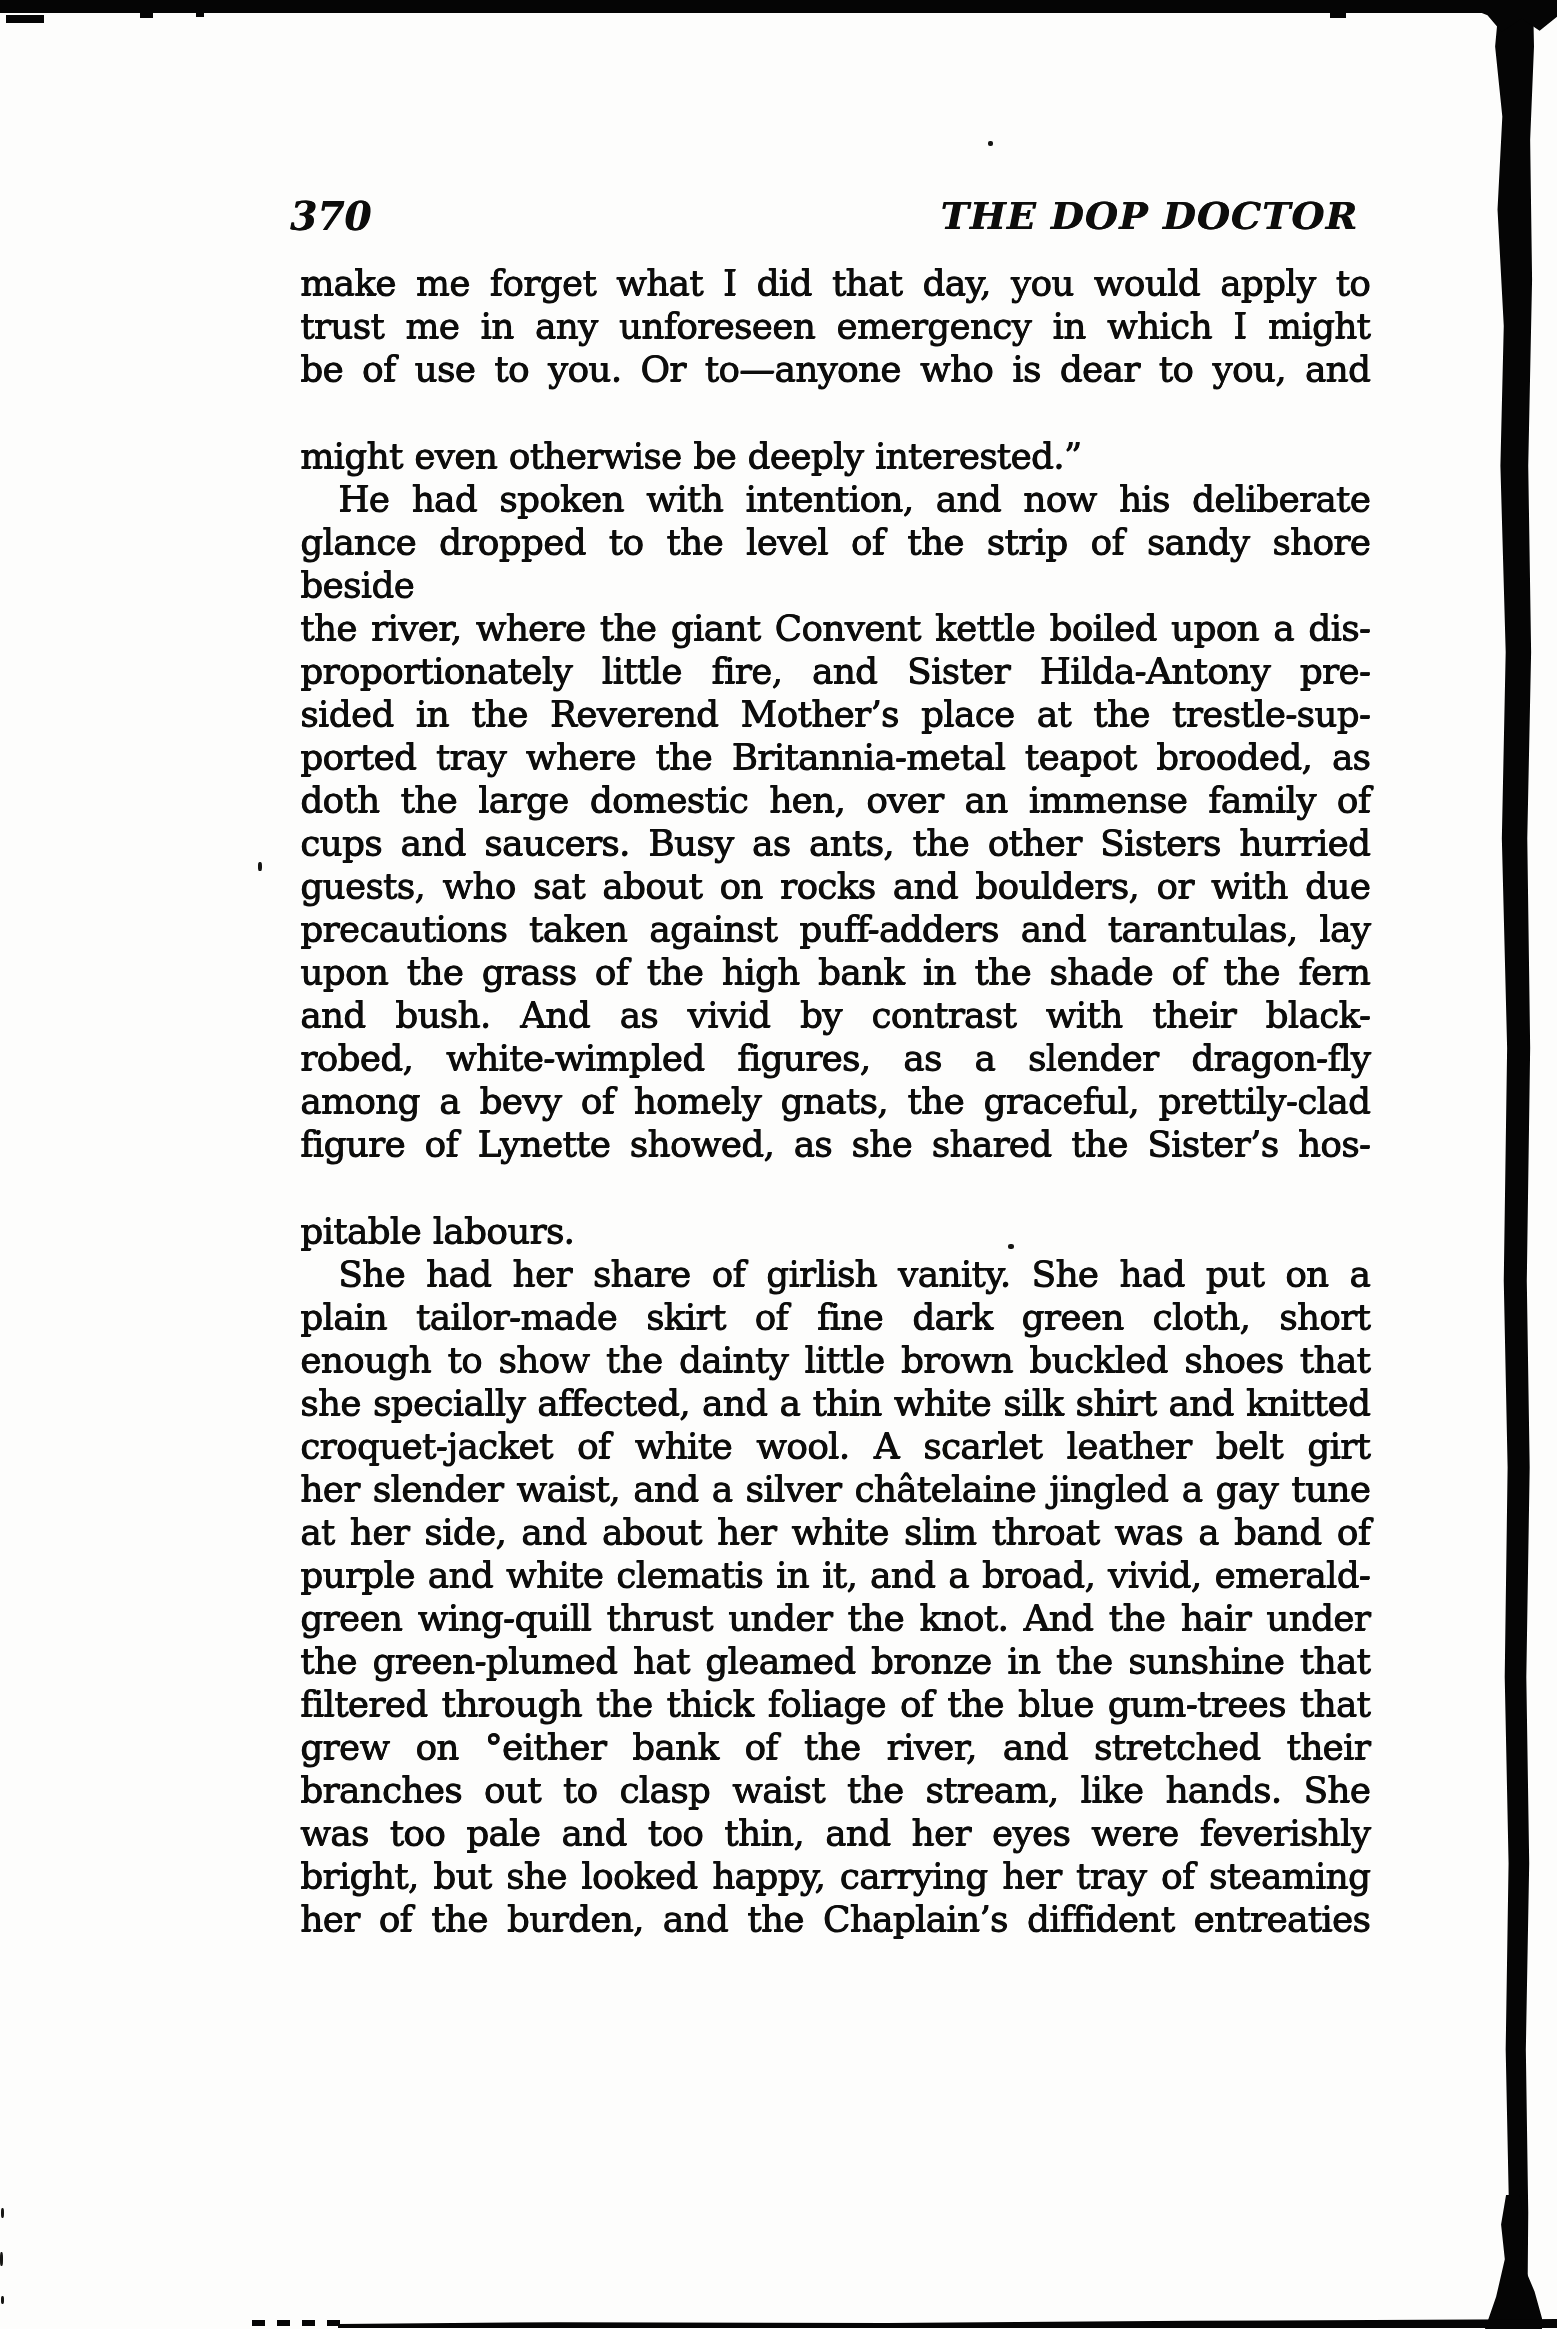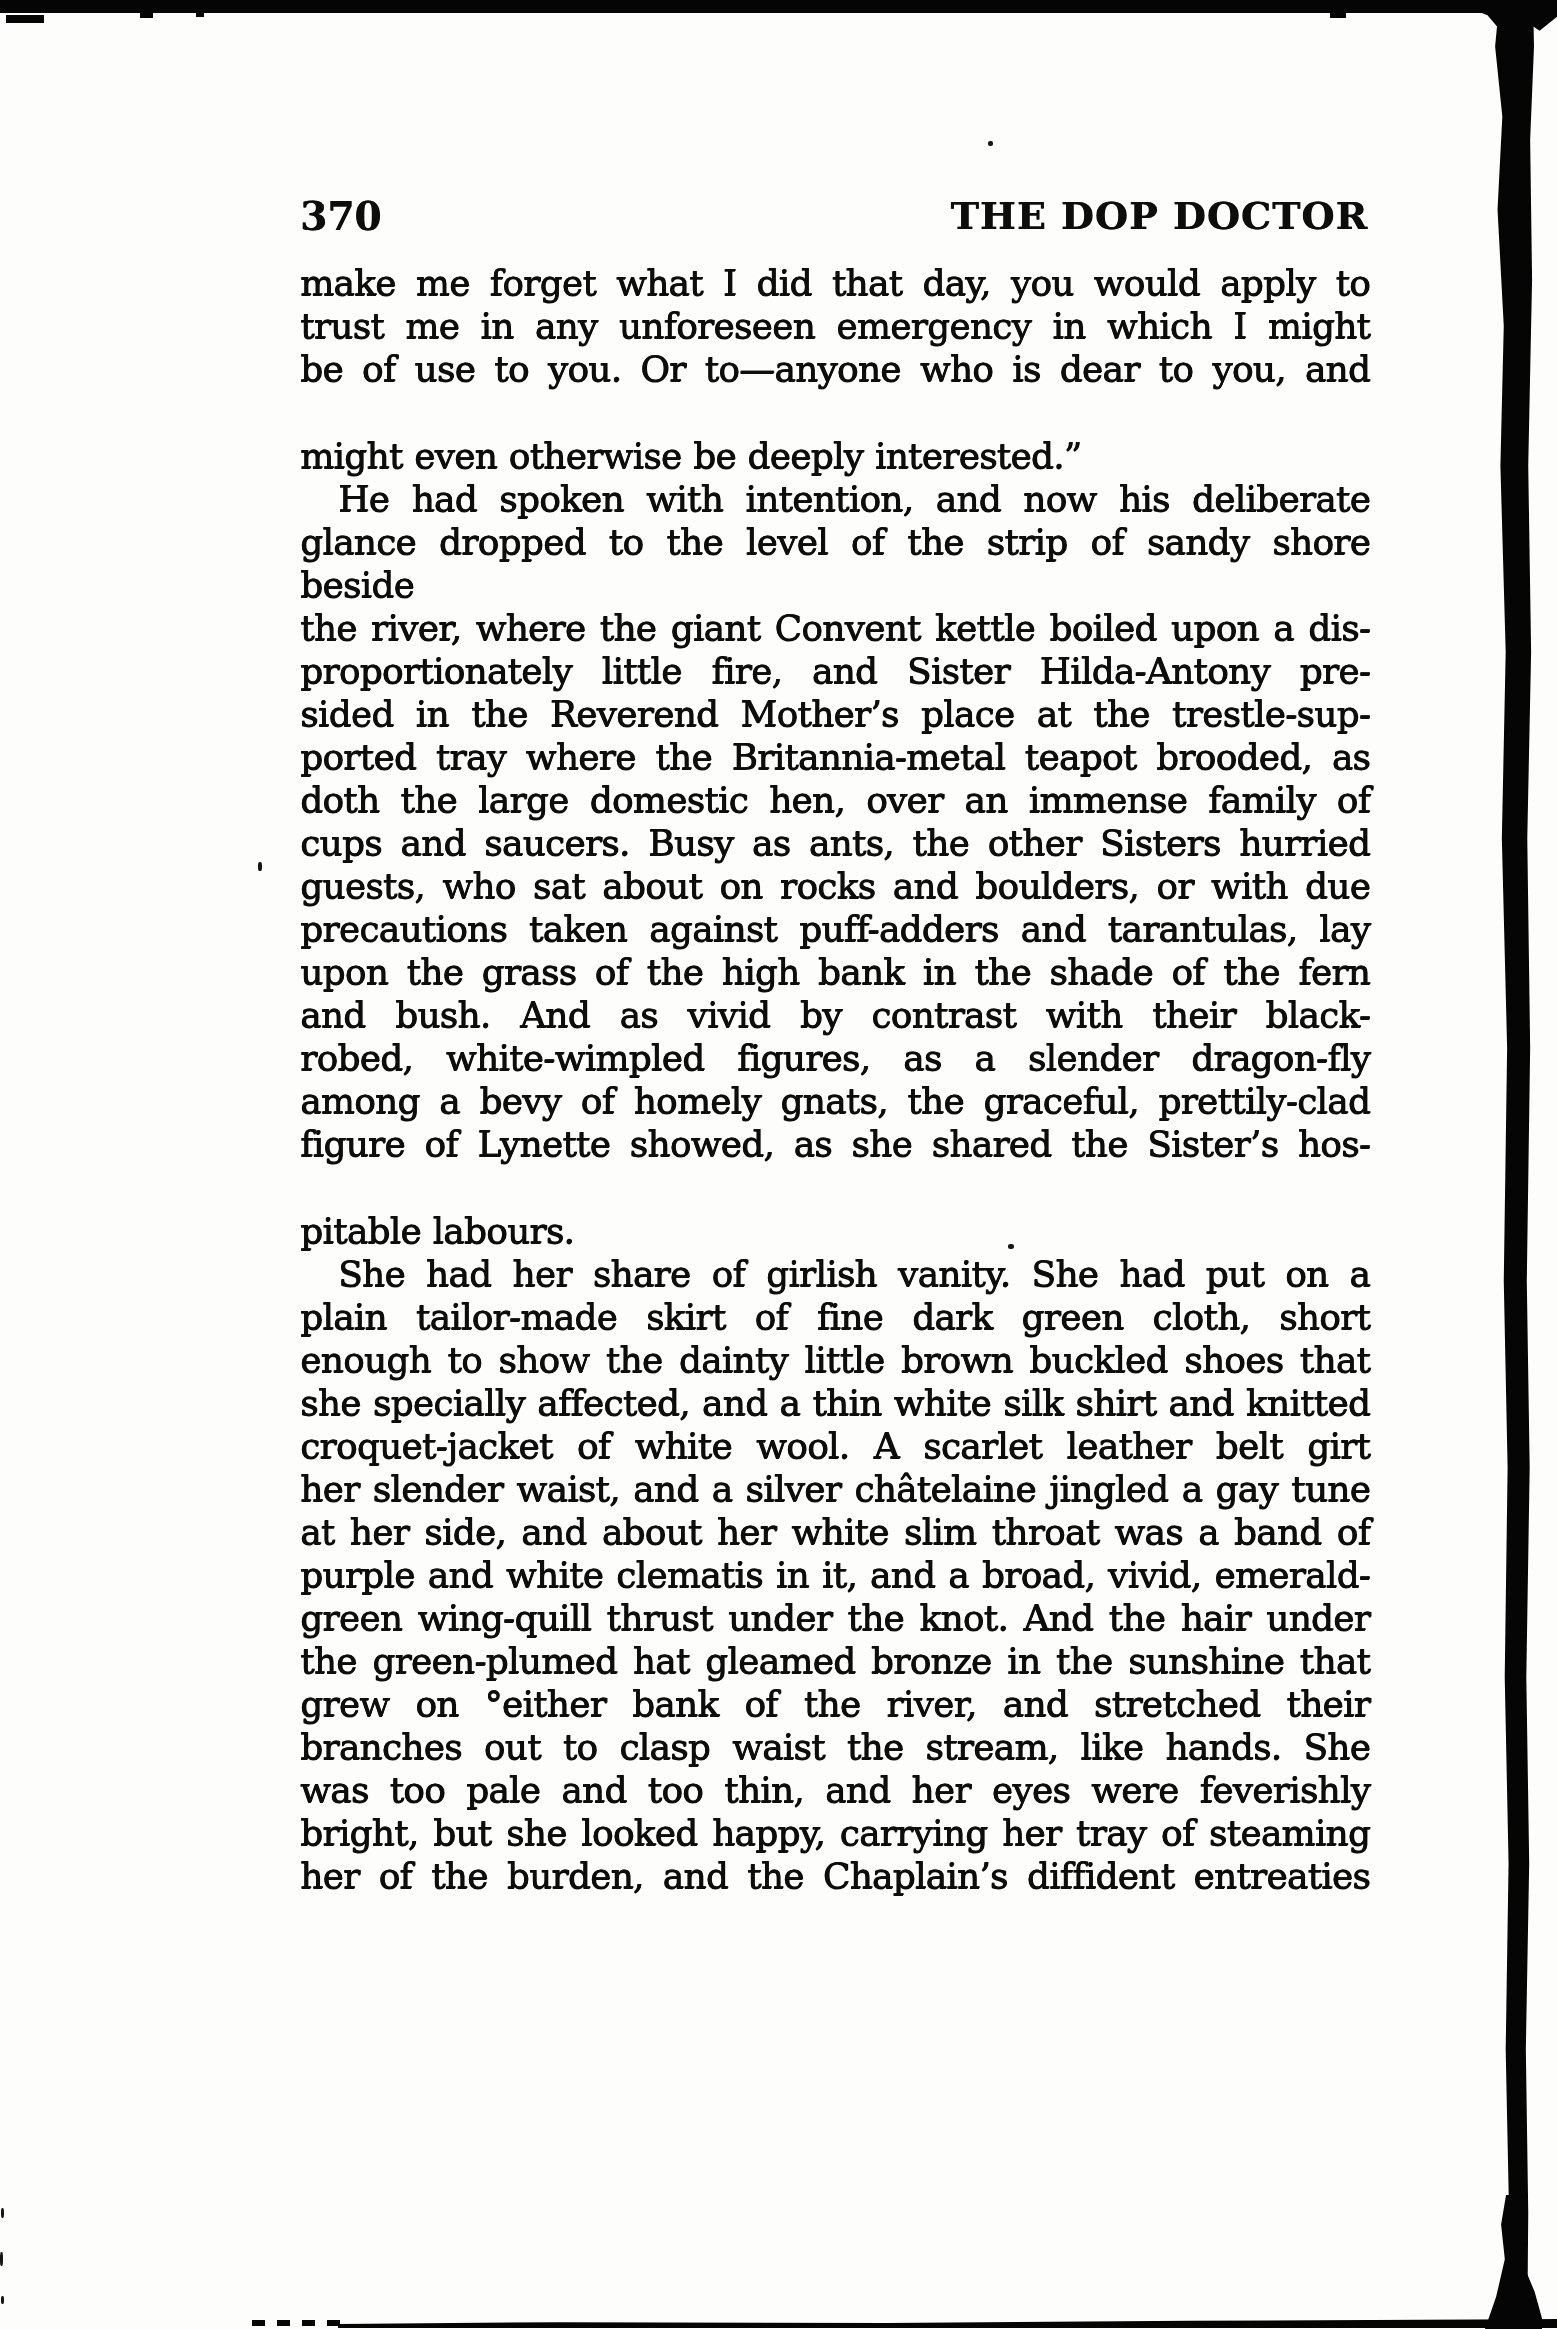--- a/index.html
+++ b/index.html
@@ -44,24 +44,25 @@
     clip-path:polygon(0 55%, 18% 35%, 45% 45%, 70% 20%, 100% 0, 100% 100%, 0 100%);
   }
   .scan-dashes-bottom {
     position:absolute; left:252px; bottom:3px; width:100px; height:6px;
     background:repeating-linear-gradient(90deg,#050505 0 13px,transparent 13px 25px);
   }
   .speck { position:absolute; background:#151513; border-radius:40%; }
 
   
   .page-header {
-    position:absolute; left:298px; top:192px; width:1070px; height:48px;
+    position:absolute; left:288px; top:192px; width:1070px; height:48px;
     line-height:48px;
     font-weight:700;
     text-shadow:0.5px 0 0 currentColor;
+    font-style:italic;
   }
   .page-number { position:absolute; left:2px; top:0; font-size:39px; }
   .running-title {
     position:absolute; left:0; right:0; top:0; text-align:right;
     font-size:38px; letter-spacing:1px;
   }
 
   
   .text-block {
     position:absolute; left:300px; top:261px; width:1070px;
@@ -124,20 +125,21 @@
       <div class="line indent">She had her share of girlish vanity. She had put on a</div>
       <div class="line">plain tailor-made skirt of fine dark green cloth, short</div>
       <div class="line">enough to show the dainty little brown buckled shoes that</div>
       <div class="line">she specially affected, and a thin white silk shirt and knitted</div>
       <div class="line">croquet-jacket of white wool. A scarlet leather belt girt</div>
       <div class="line">her slender waist, and a silver châtelaine jingled a gay tune</div>
       <div class="line">at her side, and about her white slim throat was a band of</div>
       <div class="line">purple and white clematis in it, and a broad, vivid, emerald-</div>
       <div class="line">green wing-quill thrust under the knot. And the hair under</div>
       <div class="line">the green-plumed hat gleamed bronze in the sunshine that</div>
+      <div class="line">filtered through the thick foliage of the blue gum-trees that</div>
       <div class="line">grew on °either bank of the river, and stretched their</div>
       <div class="line">branches out to clasp waist the stream, like hands. She</div>
       <div class="line">was too pale and too thin, and her eyes were feverishly</div>
       <div class="line">bright, but she looked happy, carrying her tray of steaming</div>
       <div class="line">her of the burden, and the Chaplain’s diffident entreaties</div>
     </main>
 
 </div>
 
 </body></html>

